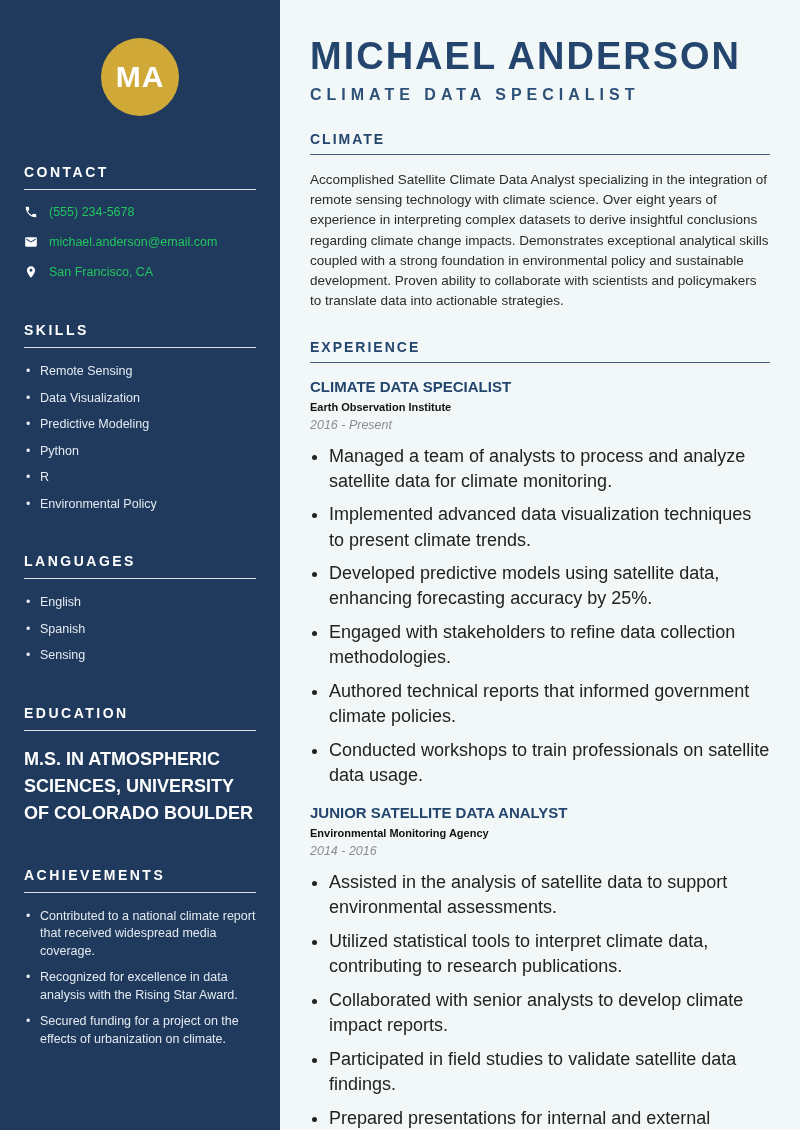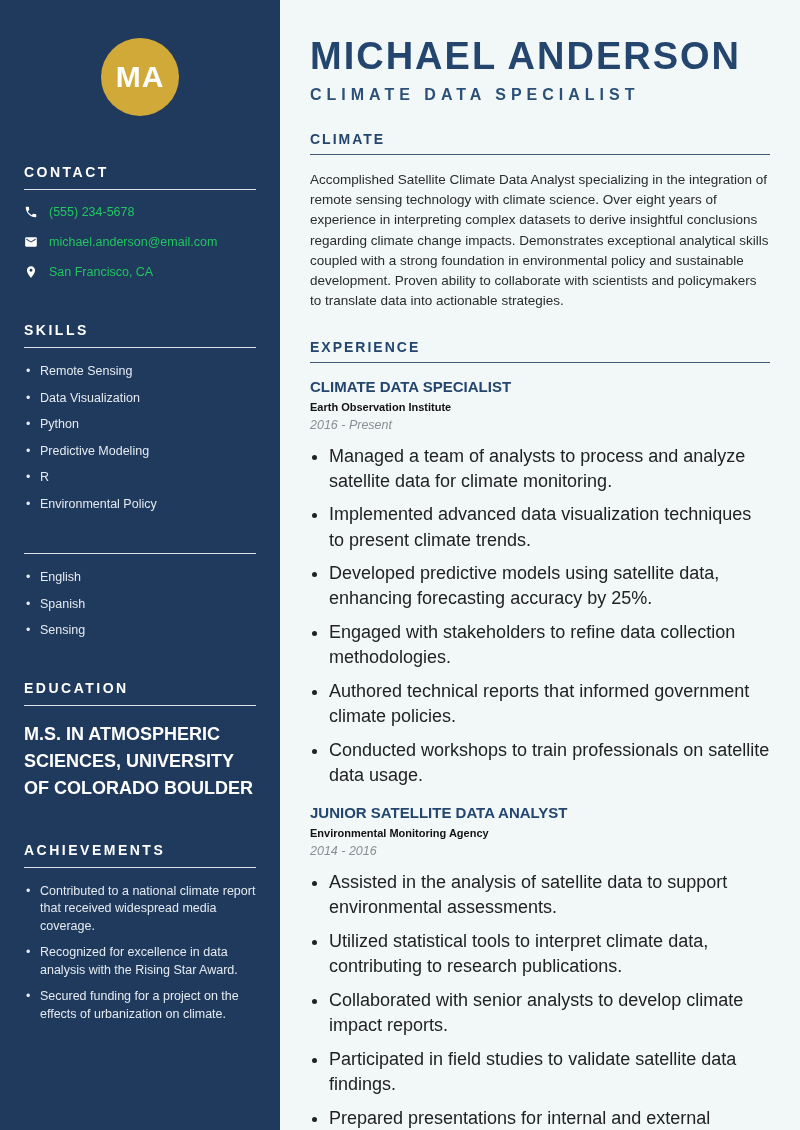--- a/index.html
+++ b/index.html
@@ -190,28 +190,29 @@
       </div>
     </div>
 
     <div class="side-section">
       <div class="side-heading">SKILLS</div>
       <hr class="side-rule">
       <ul class="side-list">
 
       <li>Remote Sensing</li>
           <li>Data Visualization</li>
+          <li>Predictive Modeling</li>
           <li>Python</li>
-          <li>Predictive Modeling</li>
           <li>R</li>
           <li>Environmental Policy</li>
         </ul>
     </div>
 
     <div class="side-section">
+      <div class="side-heading">LANGUAGES</div>
       <hr class="side-rule">
       <ul class="side-list">
 
       <li>English</li>
           <li>Spanish</li>
           <li>Sensing</li>
         </ul>
     </div>
 
     <div class="side-section">

